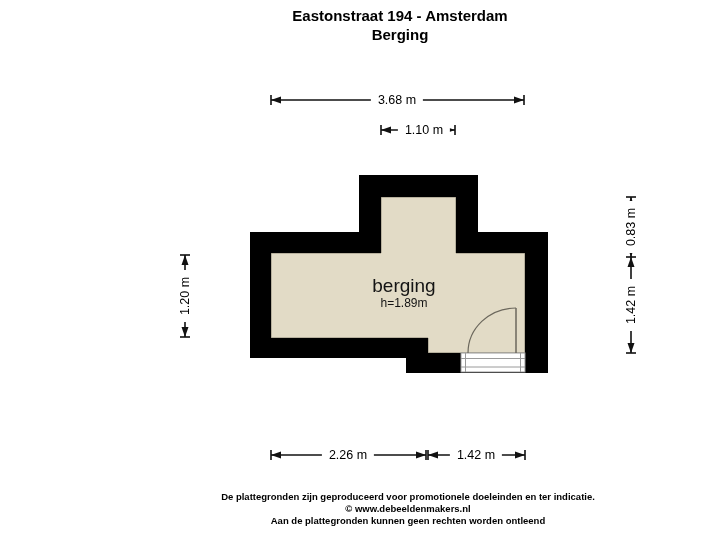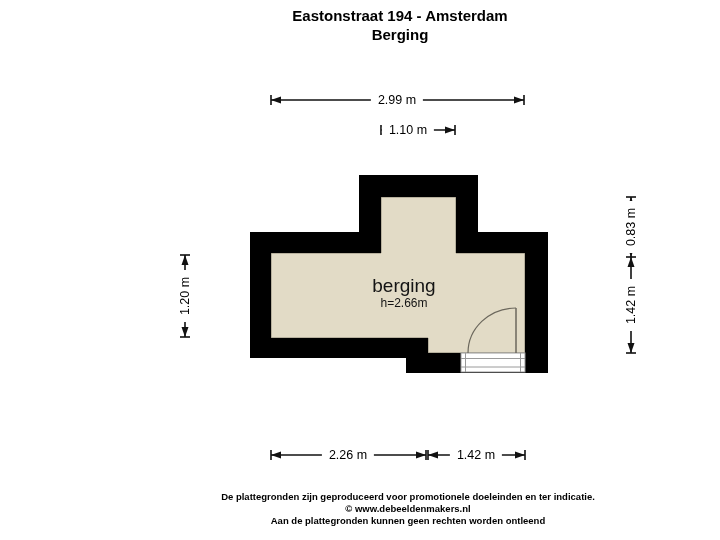--- a/index.html
+++ b/index.html
@@ -112,31 +112,31 @@
 
     <g>
       <line class="dl" x1="380" y1="455" x2="477" y2="455"></line>
       <line class="dl" x1="380" y1="450" x2="380" y2="460"></line>
       <line class="dl" x1="477" y1="450" x2="477" y2="460"></line>
       <polygon class="dl-arrow" points="380,455 390,451.5 390,458.5"></polygon>
       <polygon class="dl-arrow" points="477,455 467,451.5 467,458.5"></polygon>
     </g>
   </svg>
 
-  <div class="dim-label" style="left:349px;top:100px;">2.99 m</div>
-  <div class="dim-label" style="left:360px;top:130px;">1.10 m</div>
+  <div class="dim-label" style="left:349px;top:100px;">3.68 m</div>
+  <div class="dim-label" style="left:376px;top:130px;">1.10 m</div>
   <div class="dim-label vert" style="left:137px;top:296px;">1.20 m</div>
   <div class="dim-label vert" style="left:583px;top:227px;">0.83 m</div>
   <div class="dim-label vert" style="left:583px;top:305px;">1.42 m</div>
   <div class="dim-label" style="left:300px;top:455px;">2.26 m</div>
   <div class="dim-label" style="left:428px;top:455px;">1.42 m</div>
 
   <div class="room-label">
     <div class="room-name">berging</div>
-    <div class="room-height">h=2.66m</div>
+    <div class="room-height">h=1.89m</div>
   </div>
 
   <div class="footer-block">
     <div class="footer-line">De plattegronden zijn geproduceerd voor promotionele doeleinden en ter indicatie.</div>
     <div class="footer-line">© www.debeeldenmakers.nl</div>
     <div class="footer-line">Aan de plattegronden kunnen geen rechten worden ontleend</div>
   </div>
 
 </div>
 

